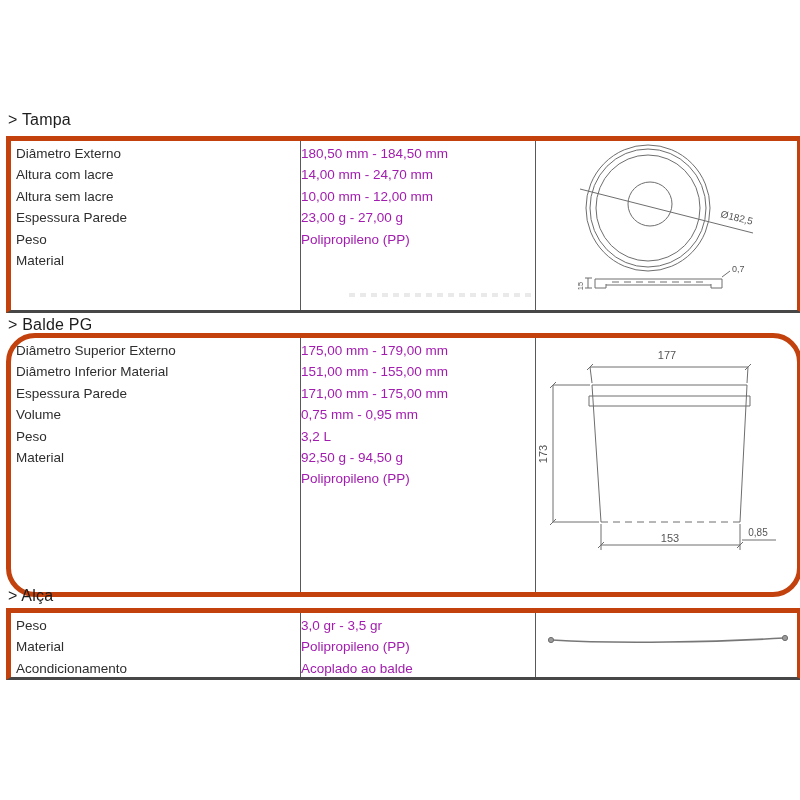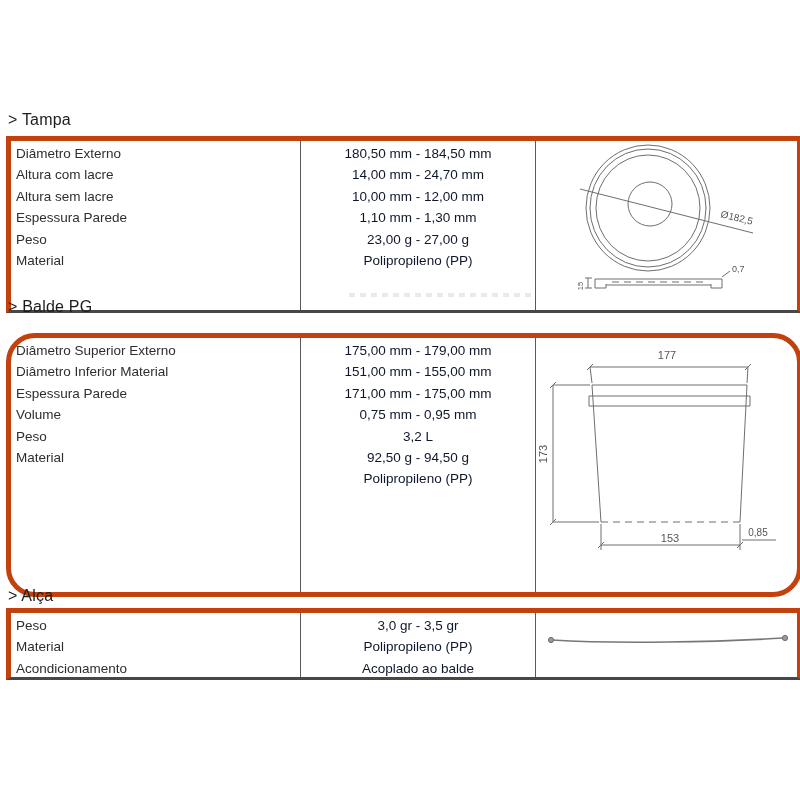--- a/index.html
+++ b/index.html
@@ -17,21 +17,21 @@
     border:5px solid #c2410c;background:#fff;box-sizing:content-box;
   }
   .thick-bottom{border-bottom:3px solid #474747;}
   .col{border-right:1px solid #595959;overflow:hidden;}
   .col:last-child{border-right:none;}
   .rows{padding-top:2px;}
   .row-label,.row-value{
     height:21.4px;line-height:21.4px;font-size:13.5px;white-space:nowrap;
   }
   .row-label{text-align:left;padding-left:5px;color:#2e2e2e;}
-  .row-value{text-align:center;color:#0f172a;}
+  .row-value{color:#a21caf;}
   .drawing-cell{position:relative;}
   .drawing-cell svg{display:block;}
   .watermark{
     position:absolute;left:349px;top:293px;width:185px;height:4px;opacity:.18;
     background:repeating-linear-gradient(90deg,#888 0 6px,transparent 6px 11px);
   }
   text{font-family:"Liberation Sans",sans-serif;}
 </style>
 </head>
 <body>
@@ -46,21 +46,20 @@
       <div class="row-label">Altura com lacre</div>
       <div class="row-label">Altura sem lacre</div>
       <div class="row-label">Espessura Parede</div>
       <div class="row-label">Peso</div>
       <div class="row-label">Material</div>
     </div>
     <div class="col rows">
       <div class="row-value">180,50 mm - 184,50 mm</div>
       <div class="row-value">14,00 mm - 24,70 mm</div>
       <div class="row-value">10,00 mm - 12,00 mm</div>
-      <div class="row-value">1,10 mm - 1,30 mm</div>
       <div class="row-value">23,00 g - 27,00 g</div>
       <div class="row-value">Polipropileno (PP)</div>
     </div>
     <div class="col drawing-cell">
       <svg width="261" height="169" viewBox="0 0 261 169" fill="none" stroke="#6e6e6e" stroke-width="1">
 
         <ellipse cx="112" cy="67" rx="62" ry="63"></ellipse>
         <ellipse cx="112" cy="67" rx="58" ry="59"></ellipse>
         <ellipse cx="112" cy="67" rx="52" ry="53"></ellipse>
         <circle cx="114" cy="63" r="22"></circle>
@@ -79,21 +78,21 @@
 
         <line x1="52" y1="137" x2="52" y2="147"></line>
         <line x1="49" y1="137" x2="56" y2="137"></line>
         <line x1="49" y1="147" x2="56" y2="147"></line>
         <text x="47" y="145" transform="rotate(-90 47 145)" font-size="7.5" text-anchor="middle" fill="#555" stroke="none">15</text>
       </svg>
     </div>
   </div>
   <div class="watermark"></div>
 
-  <h2 class="section-title" style="top:298px;">&gt; Balde PG</h2>
+  <h2 class="section-title" style="top:316px;">&gt; Balde PG</h2>
 
   <div class="spec-table" style="top:333px;height:254px;border-radius:29px;">
     <div class="col rows">
       <div class="row-label">Diâmetro Superior Externo</div>
       <div class="row-label">Diâmetro Inferior Material</div>
       <div class="row-label">Espessura Parede</div>
       <div class="row-label">Volume</div>
       <div class="row-label">Peso</div>
       <div class="row-label">Material</div>
     </div>

